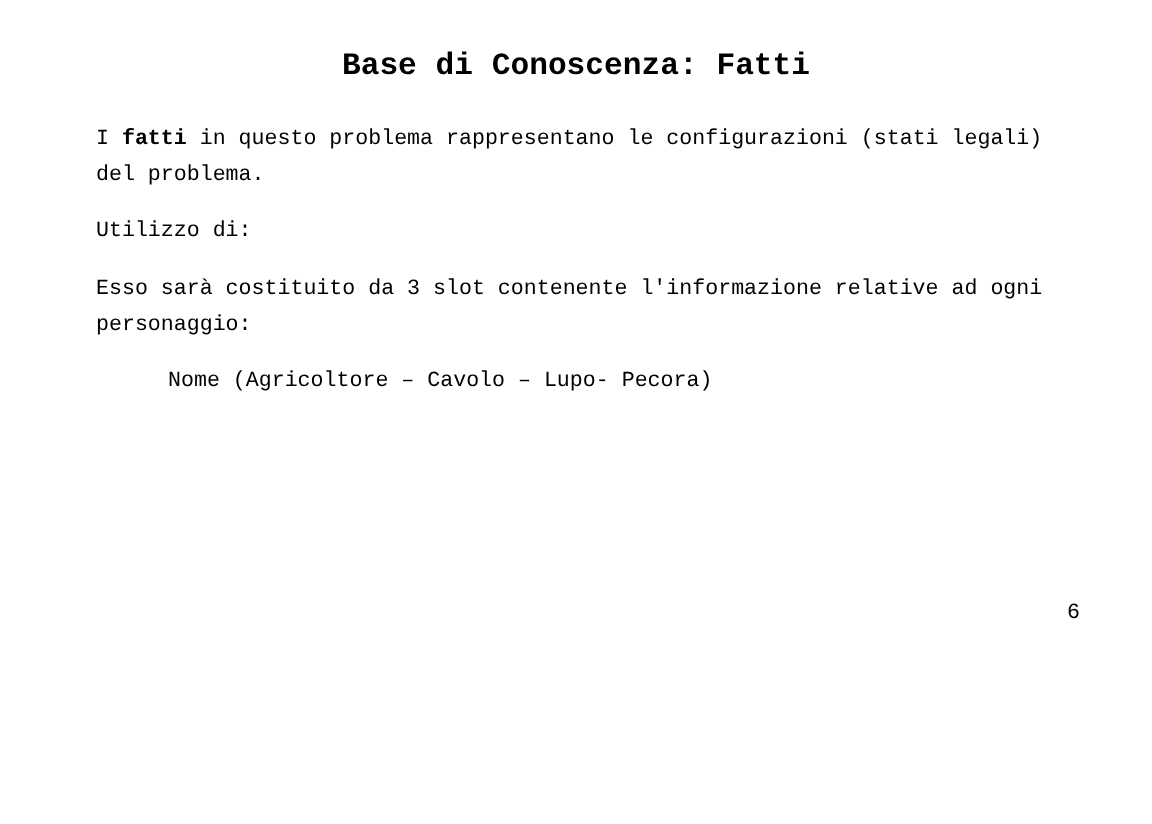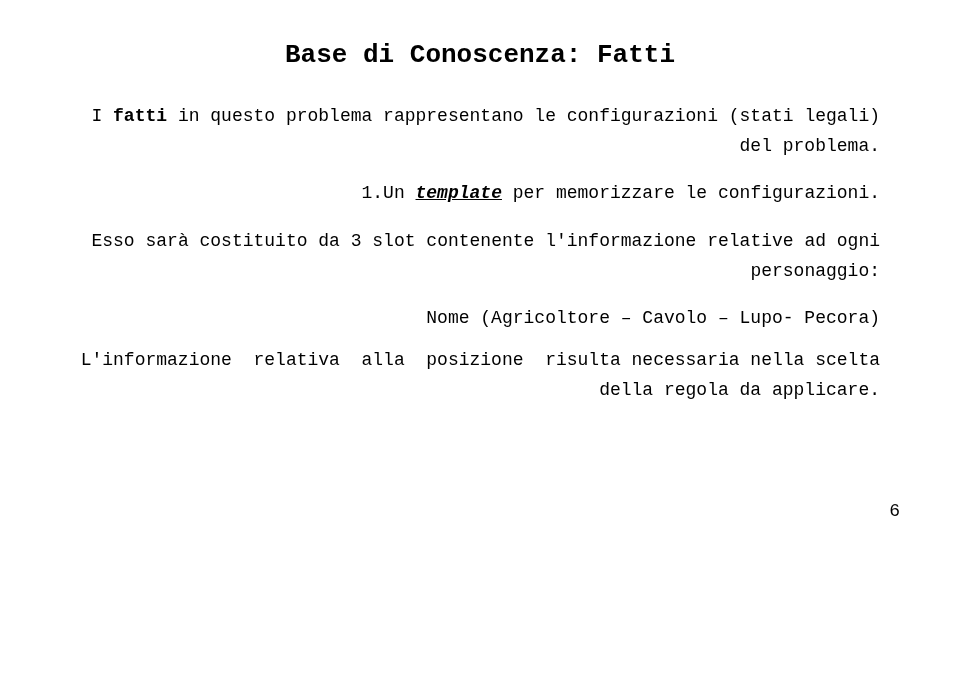--- a/index.html
+++ b/index.html
@@ -32,21 +32,20 @@
       font-family: 'Courier New', Courier, monospace;
       margin-bottom: 32px;
       color: #000000;
     }
 
     .content-body {
       font-size: 18px;
       font-family: 'Courier New', Courier, monospace;
       color: #000000;
       line-height: 1.6;
-      text-align: right;
     }
 
     .paragraph {
       margin-bottom: 18px;
       font-size: 18px;
       line-height: 1.65;
     }
 
     .bold-text {
       font-weight: bold;
@@ -85,34 +84,31 @@
 <div class="page-container">
 
   <h1 class="page-title">Base di Conoscenza: Fatti</h1>
 
   <div class="content-body">
 
     <p class="paragraph">
       I <span class="bold-text">fatti</span> in questo problema rappresentano le configurazioni (stati legali) del problema.
     </p>
 
+    <p class="paragraph">
+      <span>Utilizzo di:</span>
+    </p>
 
-    <p class="paragraph">
-      1.Un <span class="italic-bold">template</span> per memorizzare le configurazioni.
-    </p>
 
     <p class="paragraph">
       Esso sarà costituito da 3 slot contenente l'informazione relative ad ogni personaggio:
     </p>
 
     <div class="indent-block">
       <div class="indent-line">Nome (Agricoltore – Cavolo – Lupo- Pecora)</div>
     </div>
 
-    <p class="paragraph">
-      L'informazione&nbsp; relativa&nbsp; alla&nbsp; posizione&nbsp; risulta necessaria nella scelta della regola da applicare.
-    </p>
 
   </div>
 
   <div class="page-number">6</div>
 
 </div>
 
 </body></html>

